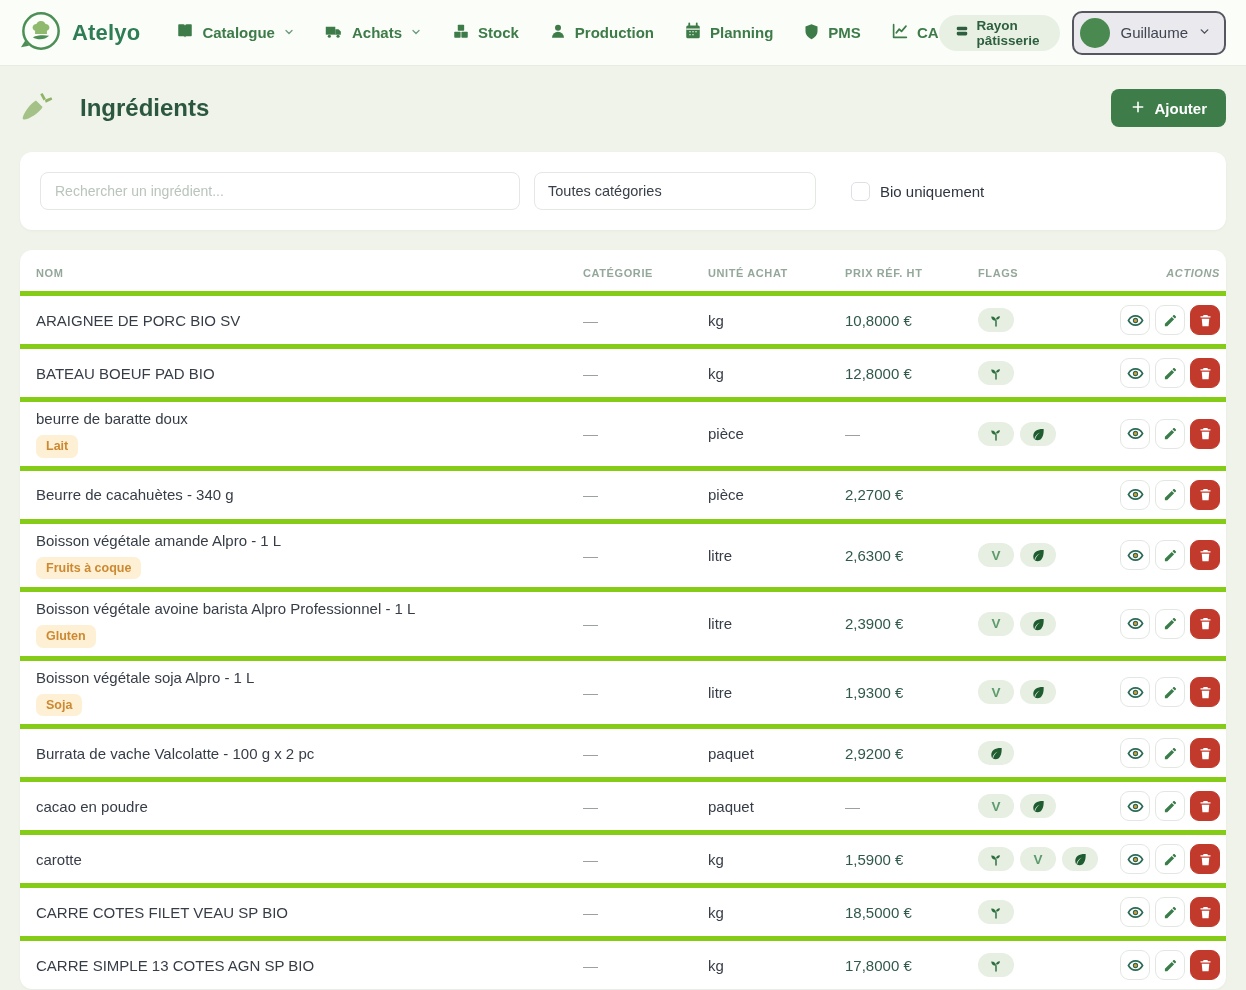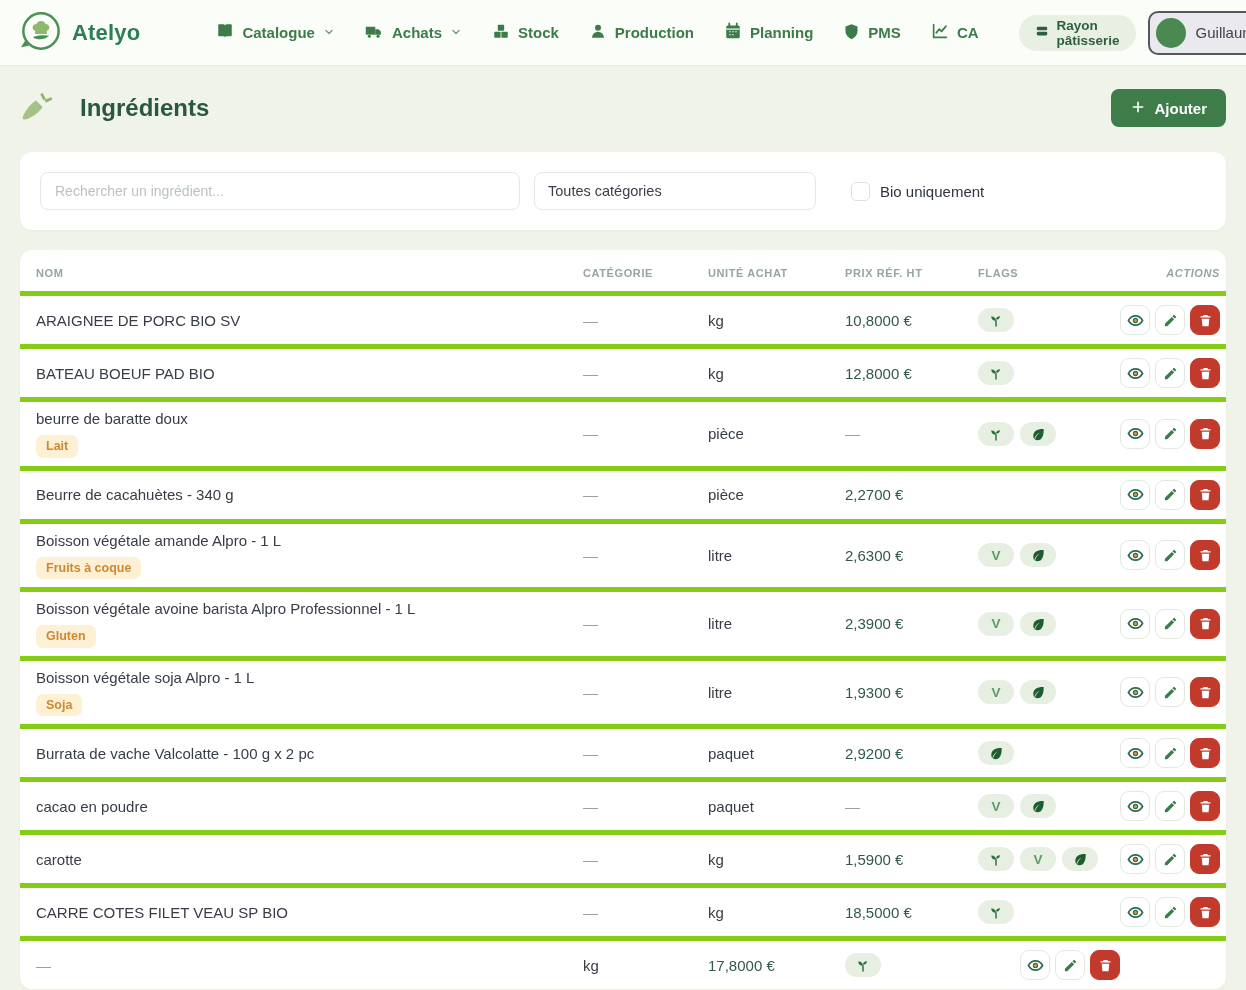--- a/index.html
+++ b/index.html
@@ -6,21 +6,21 @@
     --accent:#3e7d4a; --nav-green:#3d7b48; --title-green:#2a573e; --danger:#c23a2c;
     --flag-bg:#e6efe2; --flag-green:#2e6f3e; --badge-bg:#fdf0d4; --badge-text:#cd8931;
     --page-bg:#eff3ea; --topbar-bg:#fbfdf9;
   }
   *{box-sizing:border-box;}
   html,body{margin:0;padding:0;width:1246px;height:990px;overflow:hidden;}
   body{background:var(--page-bg);font-family:"Liberation Sans",sans-serif;color:#373d47;}
 
   
   .topbar{height:66px;background:var(--topbar-bg);border-bottom:1px solid #e6ece2;
-    display:flex;align-items:center;padding:16px 20px;gap:40px;}
+    display:flex;align-items:center;padding:16px 20px;}
   .logo{display:flex;align-items:center;gap:10px;cursor:pointer;}
   .logo-name{font-size:22px;font-weight:bold;color:#2e7d54;letter-spacing:.2px;}
   .nav{display:flex;align-items:center;gap:30px;margin-left:36px;}
   .nav-item{display:flex;align-items:center;gap:8px;font-size:15px;font-weight:bold;
     color:var(--nav-green);cursor:pointer;white-space:nowrap;}
   .nav-item svg{flex:0 0 auto;}
   .topbar-right{margin-left:auto;display:flex;align-items:center;gap:12px;}
   .context-badge{display:flex;align-items:center;gap:8px;background:#e7f0e3;color:#2d5f3f;
     font-size:13.5px;font-weight:bold;border-radius:999px;padding:0 16px;height:36px;cursor:pointer;}
   .user-btn{display:flex;align-items:center;gap:10px;background:#e9e9ee;border:2px solid #565660;
@@ -644,20 +644,24 @@
       <button class="icon-btn delete">
         <svg width="15" height="15" viewBox="0 0 24 24" fill="#fff">
                 <path d="M9 3h6l1 2h4v2H4V5h4l1-2z"></path>
                 <path d="M6 9h12l-1.1 12H7.1L6 9z"></path>
               </svg>
       </button>
     </div>
   </div>
 
   <div class="row">
+    <div class="cell name-cell">
+      <span class="name">CARRE SIMPLE 13 COTES AGN SP BIO</span>
+
+    </div>
     <div class="cell dash">—</div>
     <div class="cell">kg</div>
     <div class="cell price-cell">17,8000 €</div>
     <div class="cell flags-cell">
             <span class="flag">
               <svg width="16" height="16" viewBox="0 0 24 24">
                 <path d="M12 21v-8" stroke="#2e6f3e" stroke-width="2.2" stroke-linecap="round" fill="none"></path>
                 <path d="M12 13c.2-4.2-2.8-6.6-7.2-6.4.1 4.3 3 6.5 7.2 6.4z" fill="#2e6f3e"></path>
                 <path d="M12 11.4c-.1-3.3 2.3-5.3 5.9-5.2-.1 3.4-2.4 5.3-5.9 5.2z" fill="#2e6f3e"></path>
               </svg>

